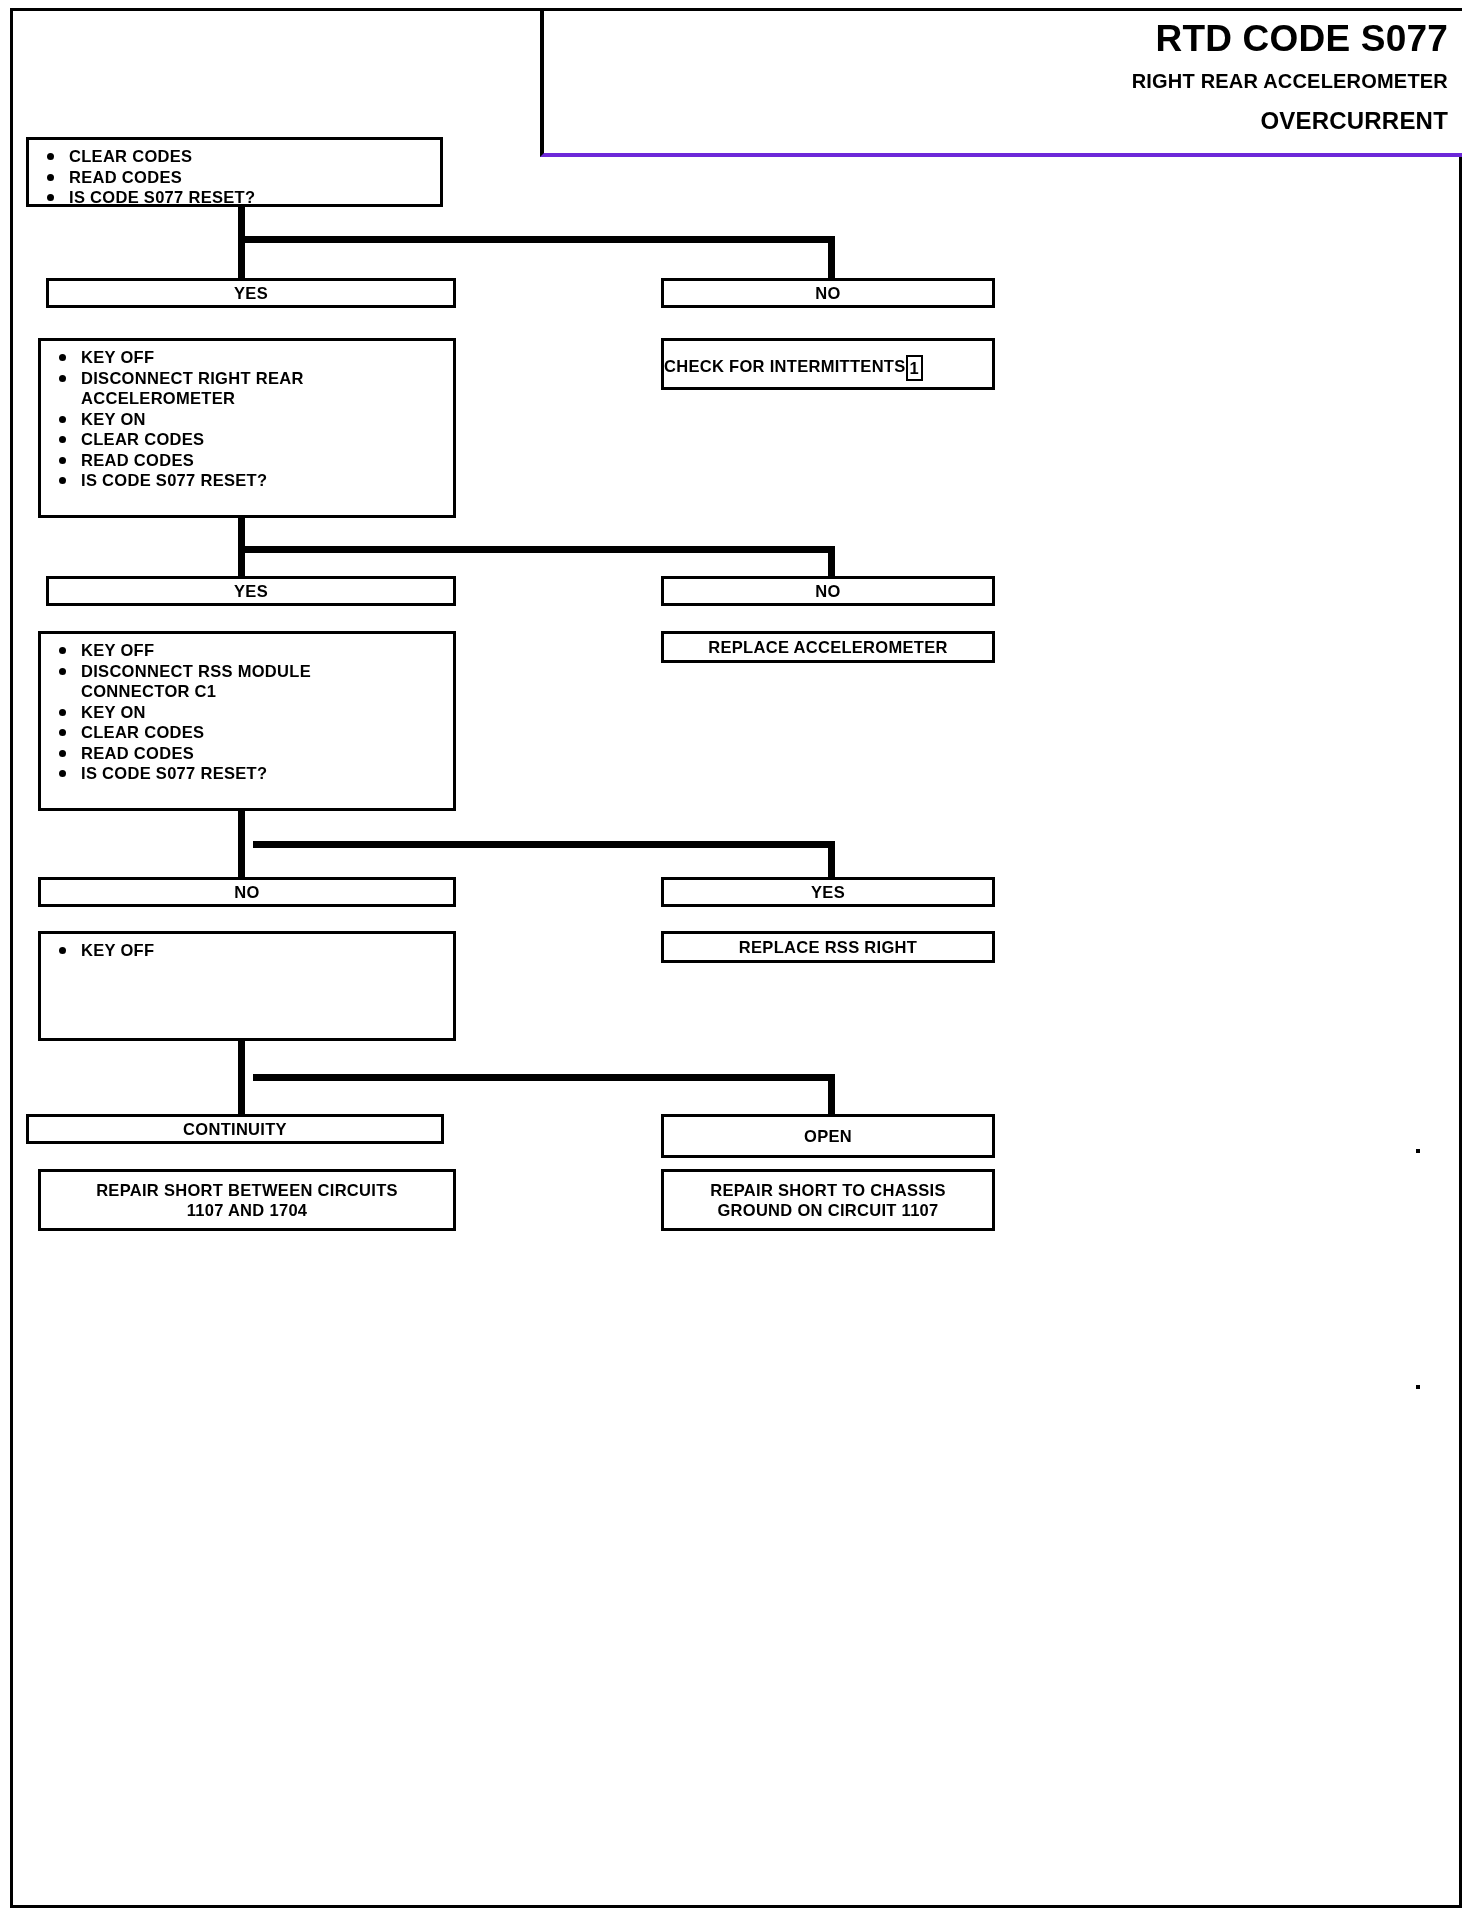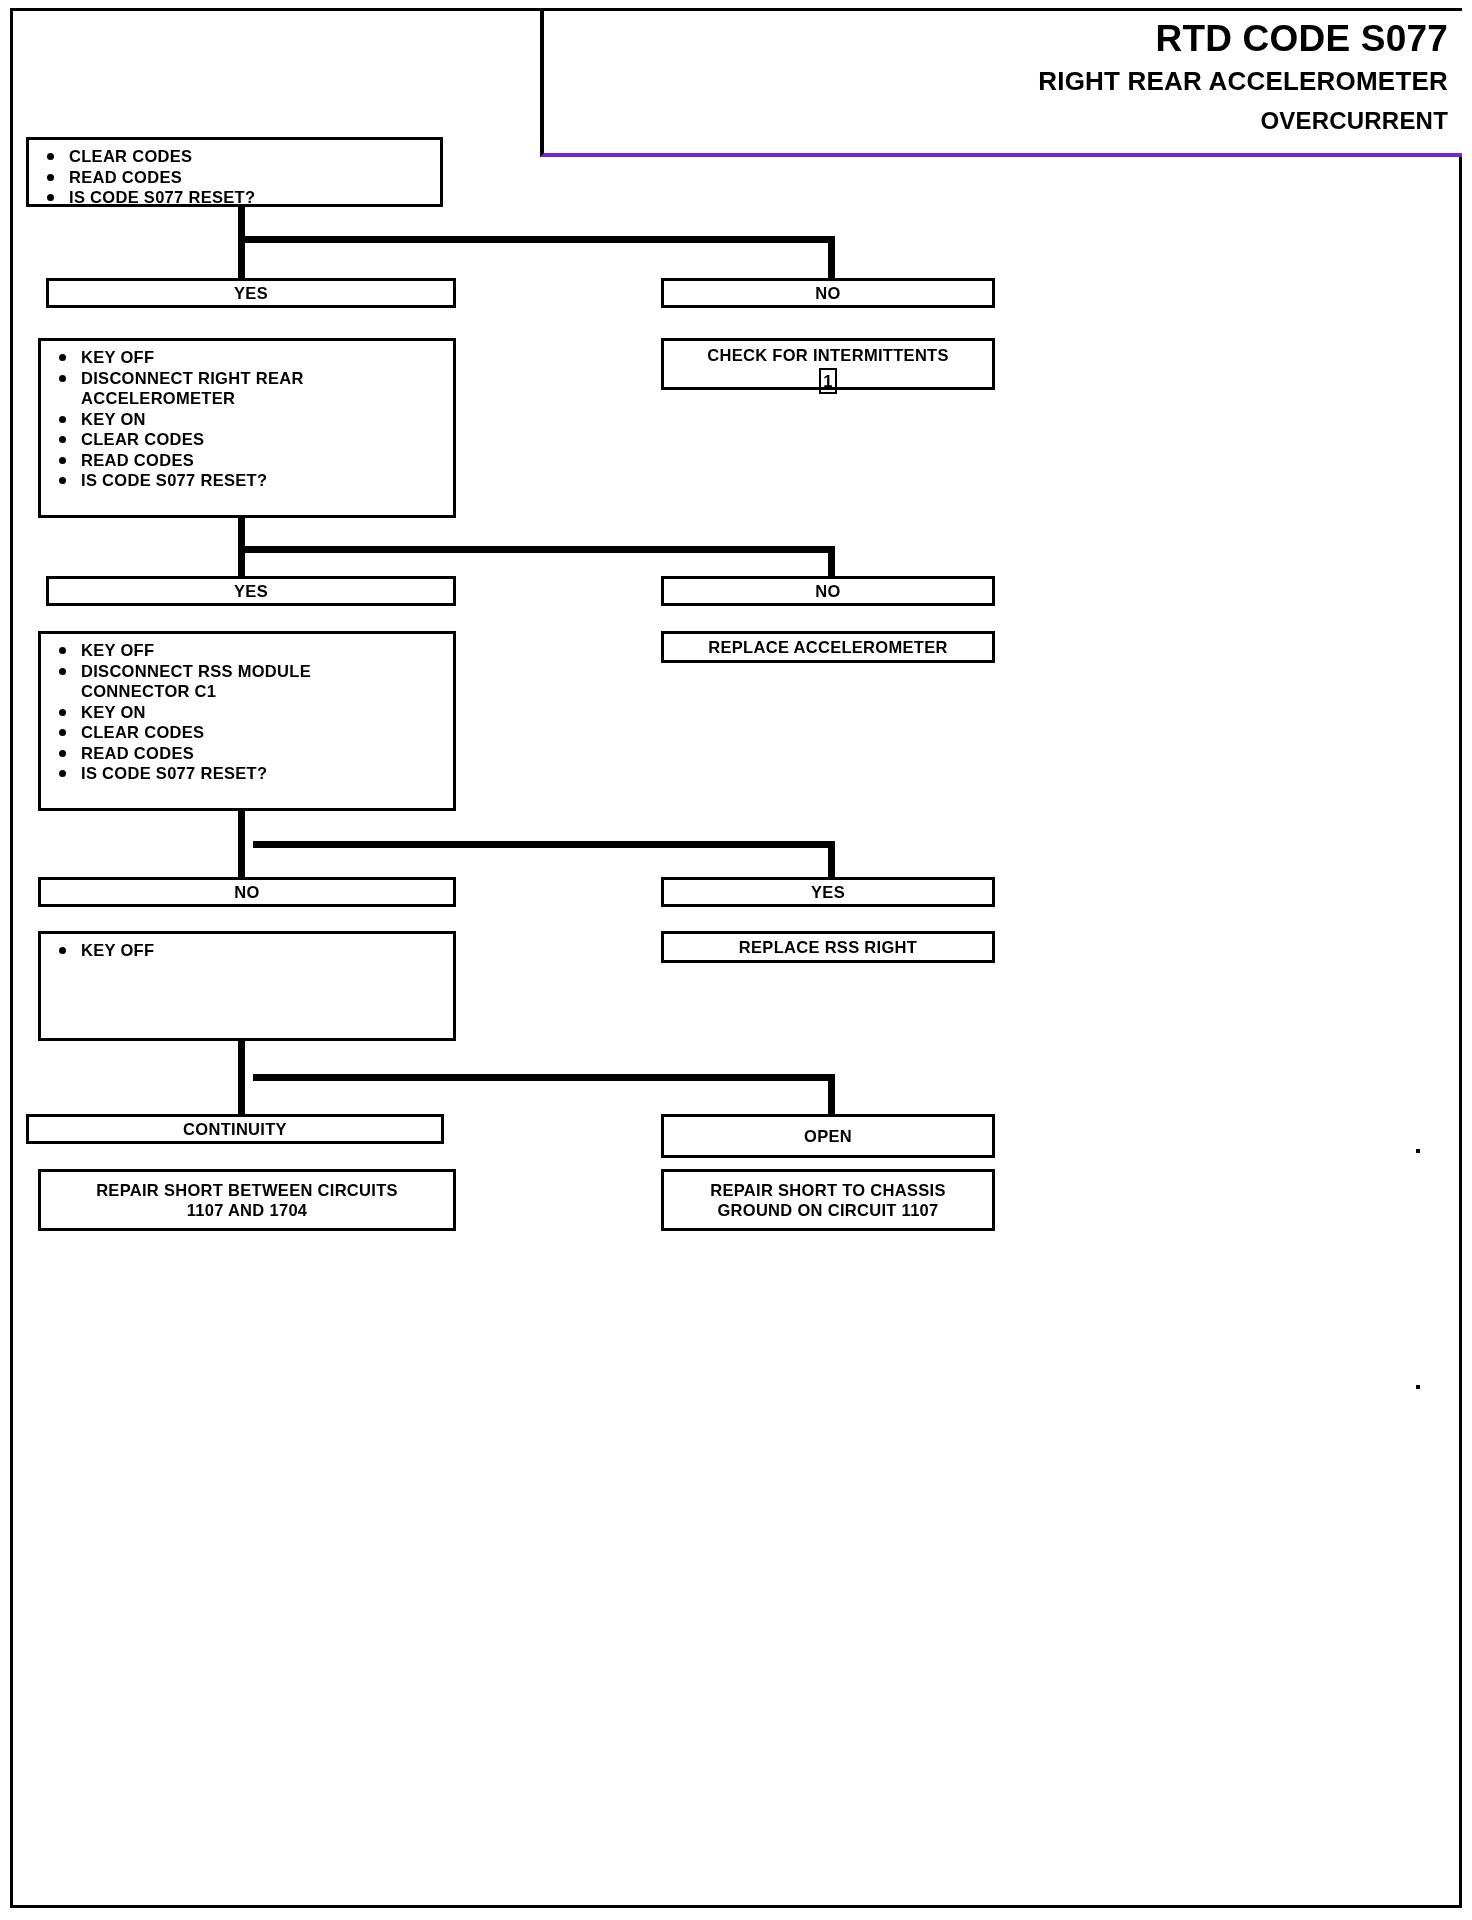--- a/index.html
+++ b/index.html
@@ -28,21 +28,21 @@
     padding: 6px 14px 0 0;
     text-align: right;
   }
   .title-line {
     font-weight: bold;
     color: #000;
     letter-spacing: 0.2px;
     white-space: nowrap;
   }
   #title-1 { font-size: 37px; line-height: 44px; }
-  #title-2 { font-size: 26px; line-height: 40px; padding-left: 21px; }
+  #title-2 { font-size: 20px; line-height: 40px; padding-left: 21px; }
   #title-3 { font-size: 24px; line-height: 40px; }
 
   
   .box {
     position: absolute;
     border: 3px solid #000;
     background: #fff;
     color: #000;
   }
   .action-box {
@@ -128,21 +128,21 @@
   <div class="conn conn-v" style="left:815px; top:225px; height:42px;"></div>
   <div class="conn conn-v" style="left:225px; top:225px; height:42px;"></div>
 
   <div class="box label-box" style="left:33px; top:267px; width:410px; height:30px;">
     <span>YES</span>
   </div>
   <div class="box label-box" style="left:648px; top:267px; width:334px; height:30px;">
     <span>NO</span>
   </div>
 
-  <div class="box result-box" style="left:648px; top:327px; width:334px; height:52px; flex-direction:column; justify-content:flex-start; padding-top:4px;">
+  <div class="box result-box" style="left:648px; top:327px; width:334px; height:52px; flex-direction:row; justify-content:flex-start; padding-top:4px;">
     <span>CHECK FOR INTERMITTENTS</span>
     <span class="ref-marker" style="margin-top:3px;">1</span>
   </div>
 
   <div class="box action-box" style="left:25px; top:327px; width:418px; height:180px;">
     <ul>
       <li class="bulleted">KEY OFF</li>
       <li class="bulleted">DISCONNECT RIGHT REAR
 ACCELEROMETER</li>
       <li class="bulleted">KEY ON</li>

